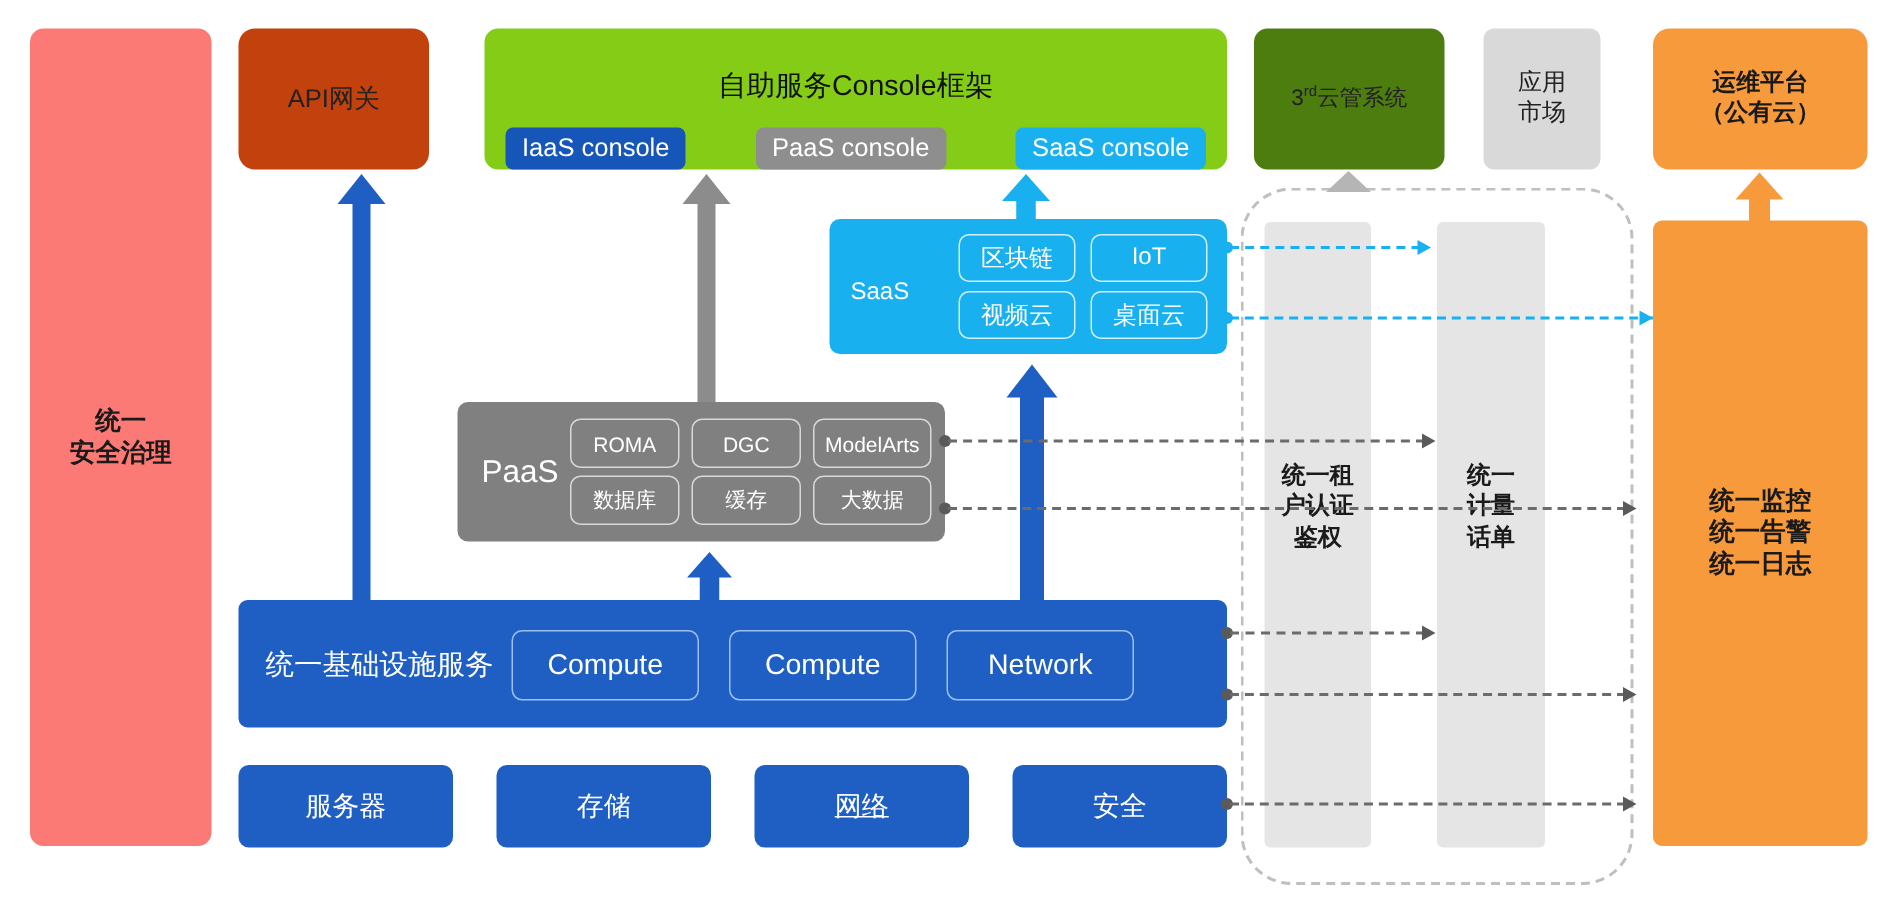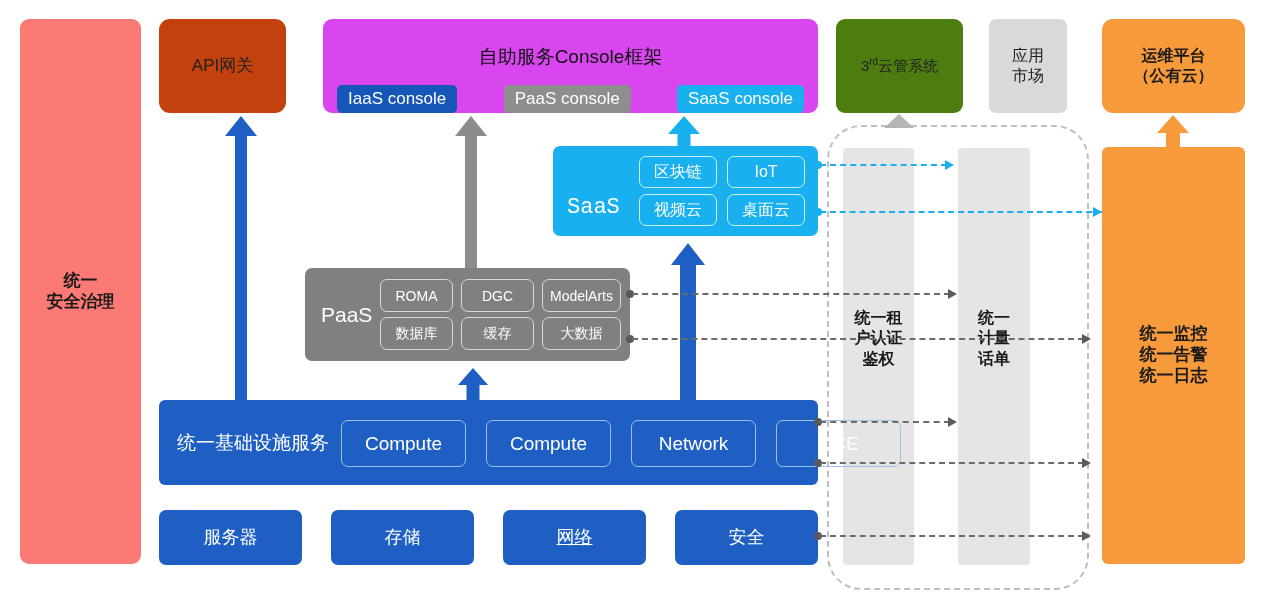--- a/index.html
+++ b/index.html
@@ -38,21 +38,21 @@
   }
 
   
   .box-apigw{
     left:159px;top:19px;width:127px;height:94px;
     background:#c2410c;border-radius:11px;
     color:#222;font-size:17px;justify-content:center;
   }
   .box-console{
     left:323px;top:19px;width:495px;height:94px;
-    background:#d946ef;border-radius:9px;
+    background:#84cc16;border-radius:9px;
   }
   .console-title{
     position:absolute;left:0;right:0;top:25px;
     text-align:center;font-size:19px;color:#111;font-weight:400;
   }
   .console-chips{
     position:absolute;left:14px;right:14px;top:66px;
     display:flex;justify-content:space-between;align-items:center;
   }
   .chip{
@@ -74,22 +74,22 @@
     background:#d9d9d9;border-radius:7px;
     color:#222;font-size:16px;
   }
 
   
   .box-saas{
     left:553px;top:146px;width:265px;height:90px;
     background:#19b0f0;border-radius:7px;
   }
   .saas-label{
-    position:absolute;left:14px;top:16px;height:100%;
-    display:flex;align-items:center;color:#fff;font-size:22px;font-family:Liberation Mono, monospace;
+    position:absolute;left:14px;top:4px;height:100%;
+    display:flex;align-items:center;color:#fff;font-size:16px;
   }
   .saas-grid{
     position:absolute;left:86px;top:10px;
     display:grid;grid-template-columns:78px 78px;gap:6px 10px;
   }
   .sub-chip{
     border:1.6px solid #cfeffd;border-radius:7px;
     color:#fff;font-size:16px;height:30px;
     display:flex;align-items:center;justify-content:center;
   }
@@ -246,21 +246,20 @@
       <span class="sub-chip-g">大数据</span>
     </div>
   </div>
 
   <div class="abs box-infra">
     <div class="infra-label">统一基础设施服务</div>
     <div class="infra-chips">
       <span class="sub-chip-b">Compute</span>
       <span class="sub-chip-b">Compute</span>
       <span class="sub-chip-b">Network</span>
-      <span class="sub-chip-b">CCE</span>
     </div>
   </div>
 
   <div class="abs ctr bbox" style="left:159px;width:143px;align-items:center;">
     <span>服务器</span>
   </div>
   <div class="abs ctr bbox" style="left:331px;width:143px;">
     <span>存储</span>
   </div>
   <div class="abs ctr bbox" style="left:503px;width:143px;text-decoration:underline;">

